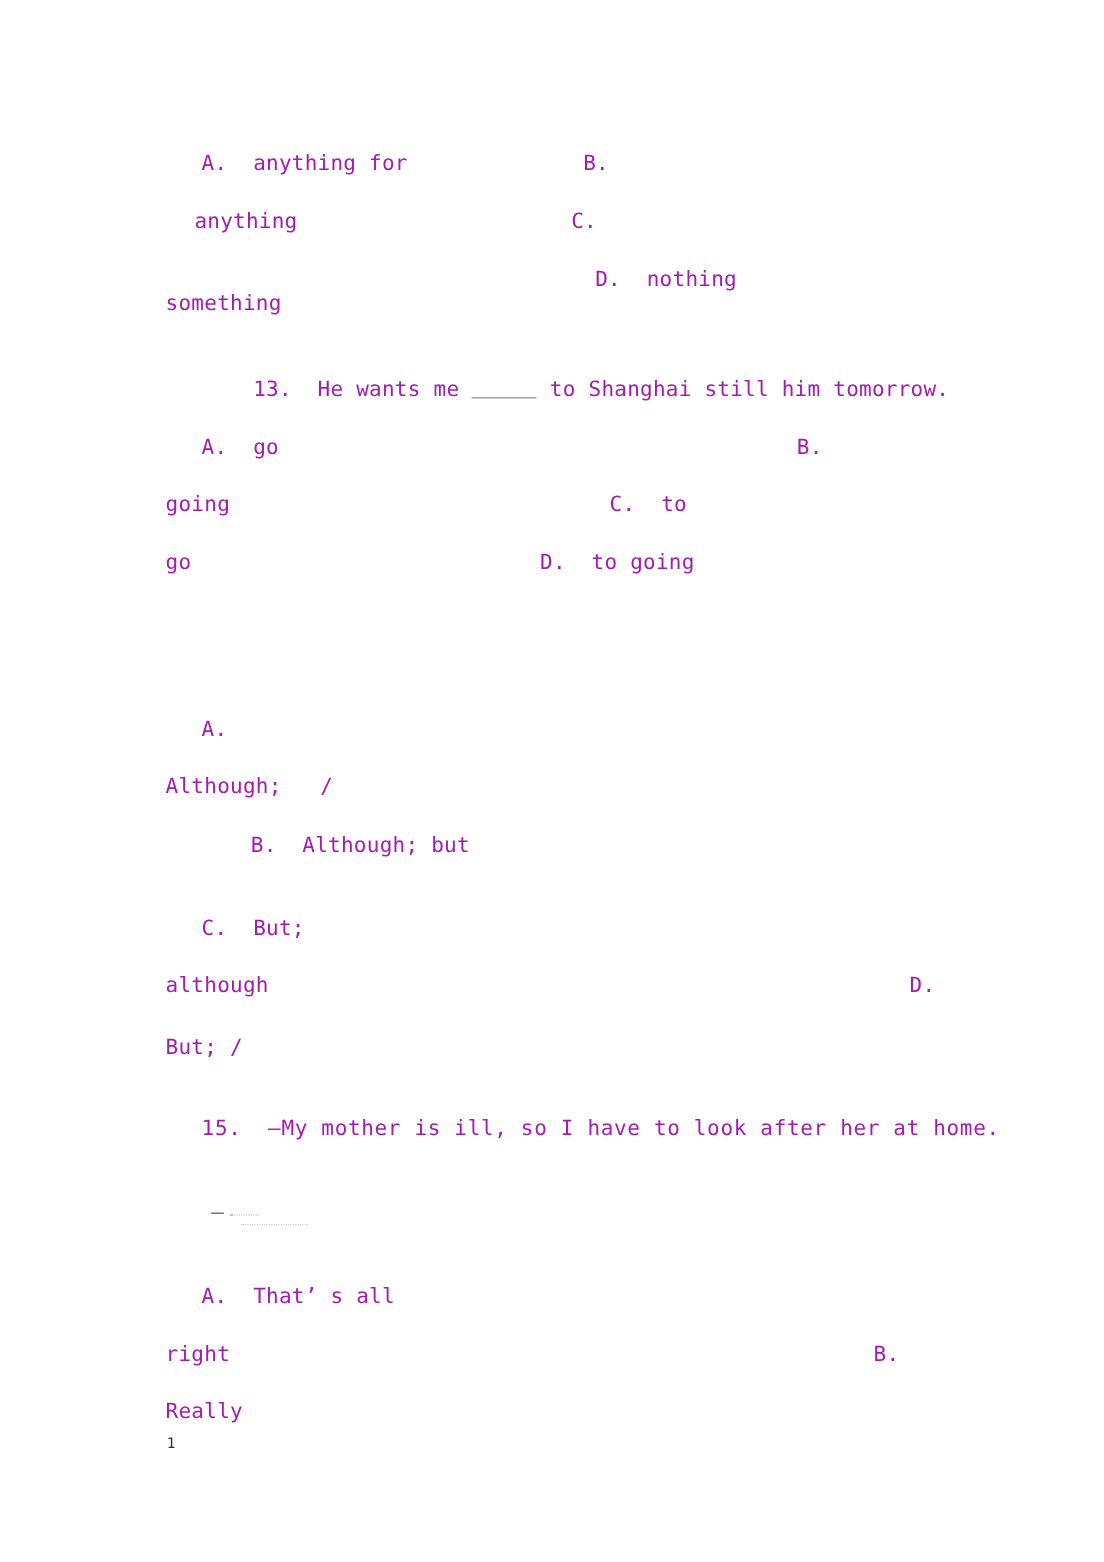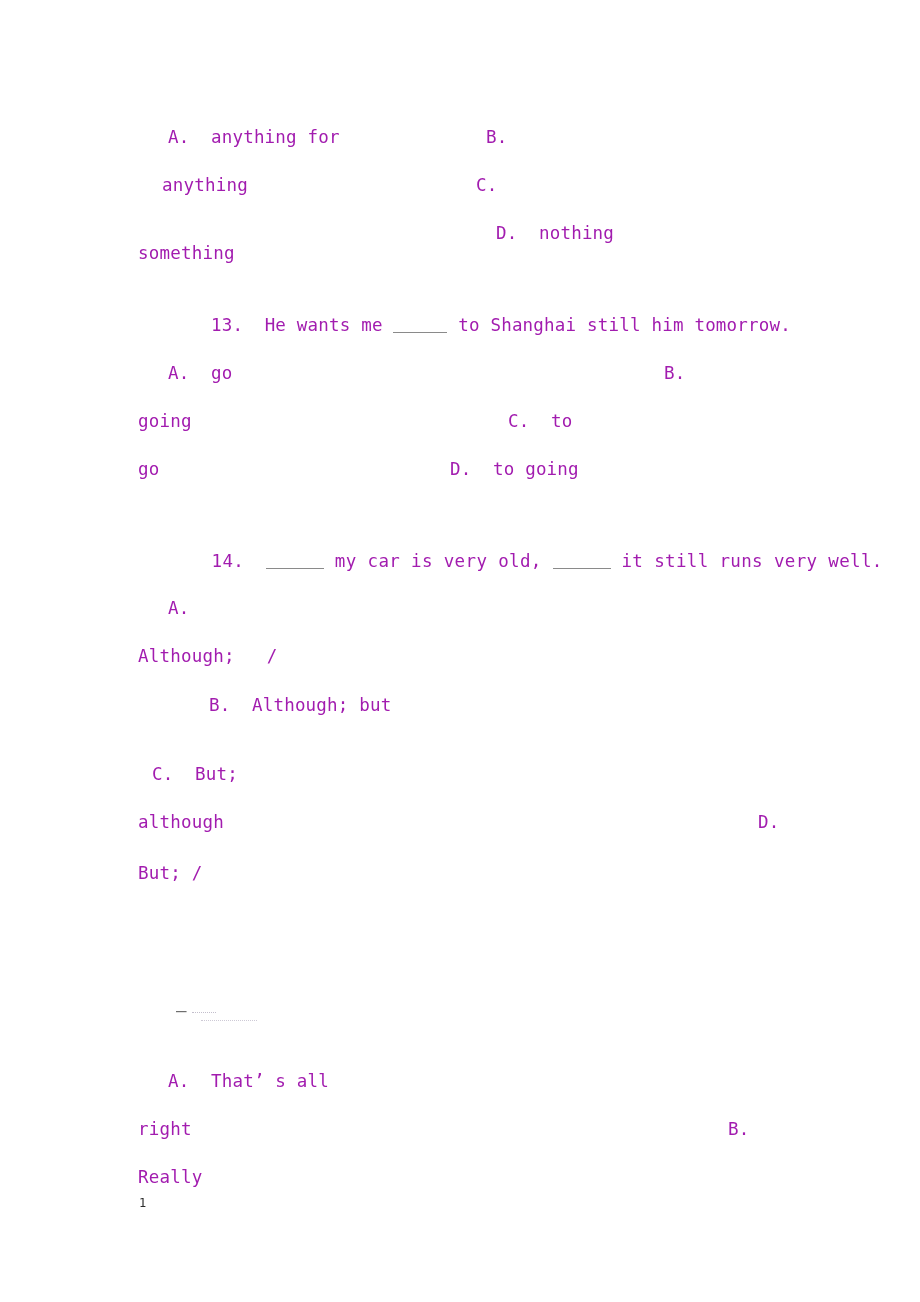--- a/index.html
+++ b/index.html
@@ -86,34 +86,32 @@
 
   <div class="line" style="left:168px; top:362px;">A.  go</div>
   <div class="line" style="left:664px; top:362px;">B.</div>
 
   <div class="line" style="left:138px; top:410px;">going</div>
   <div class="line" style="left:508px; top:410px;">C.  to</div>
 
   <div class="line" style="left:138px; top:458px;">go</div>
   <div class="line" style="left:450px; top:458px;">D.  to going</div>
 
-  <div class="line" style="left:168px; top:528px; letter-spacing:0.35px;">
-    <span>14.  </span><span class="blank w-mid"></span><span> my car is very old, </span><span class="blank w-mid"></span><span> it still runs very well.</span>
-  </div>
 
   <div class="line" style="left:168px; top:597px;">A.</div>
   <div class="line" style="left:138px; top:645px;">Although;   /</div>
 
   <div class="line" style="left:209px; top:694px;">B.  Although; but</div>
 
-  <div class="line" style="left:152px; top:763px;">C.  But;</div>
+  <div class="line" style="left:168px; top:763px;">C.  But;</div>
   <div class="line" style="left:138px; top:811px;">although</div>
   <div class="line" style="left:758px; top:811px;">D.</div>
   <div class="line" style="left:138px; top:837px;margin-top:25px;">But; /</div>
 
+  <div class="line" style="left:168px; top:930px; letter-spacing:0.55px;">15.  —My mother is ill, so I have to look after her at home.</div>
 
   <div class="dash-blank" style="left:176px; top:1000px;">—</div>
   <div class="dotted-rule" style="left:192px; top:1012px; width:24px;"></div>
   <div class="dotted-rule second" style="left:201px; top:1020px; width:56px;"></div>
 
   <div class="line" style="left:168px; top:1070px;">A.  That’ s all</div>
 
   <div class="line" style="left:138px; top:1118px;">right</div>
   <div class="line" style="left:728px; top:1118px;">B.</div>
 

